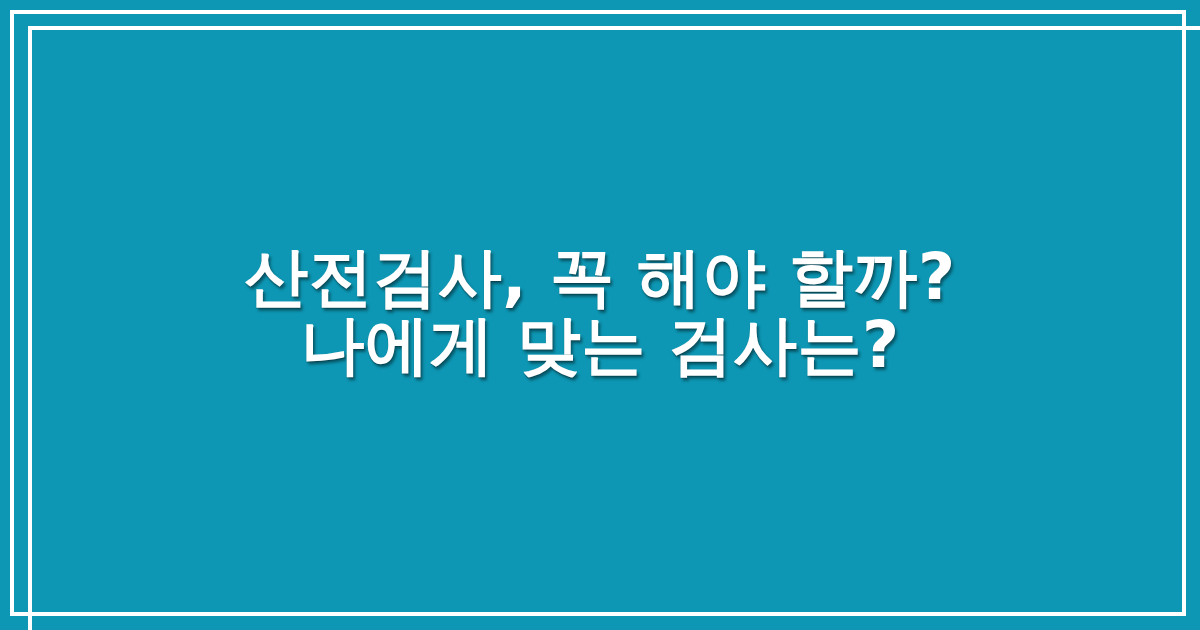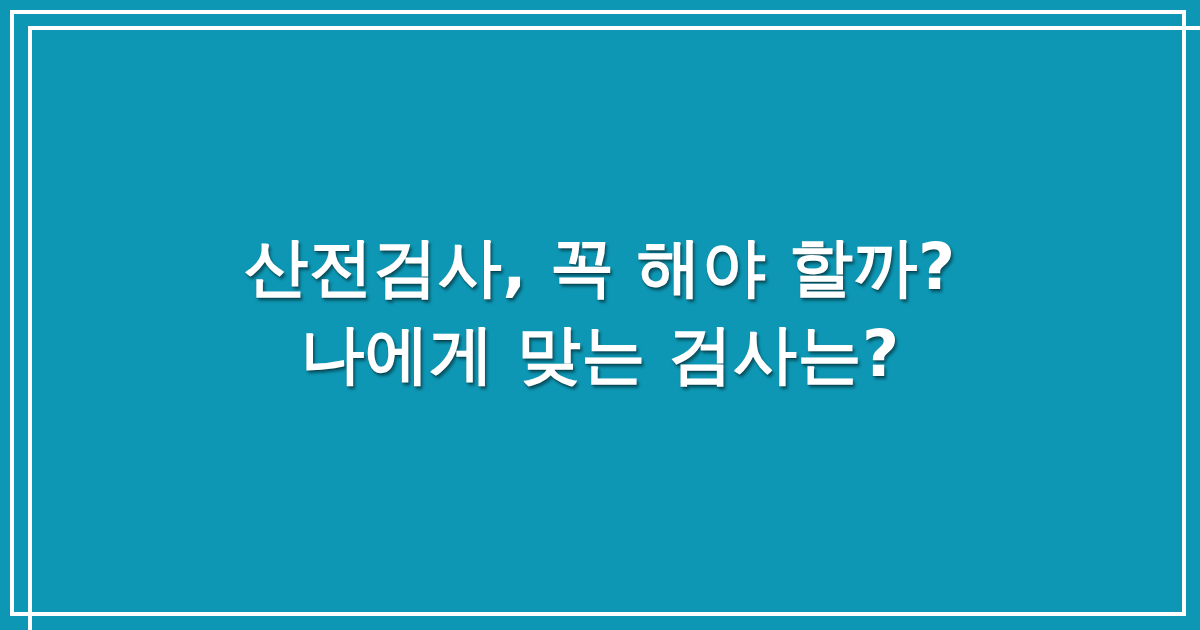--- a/index.html
+++ b/index.html
@@ -62,21 +62,21 @@
     padding: 0 150px 8px 150px;
     box-sizing: border-box;
   }
 
   .title {
     margin: 0;
     width: 100%;
     text-align: center;
     color: #ffffff;
     font-size: 64px;
-    line-height: 87px;
+    line-height: 68px;
     font-weight: 700;
     letter-spacing: 0.5px;
     word-break: keep-all;
     text-shadow:
       2px 3px 3px rgba(0, 0, 0, 0.42),
       0 1px 1px rgba(0, 0, 0, 0.25);
   }
 </style>
 </head>
 <body>

